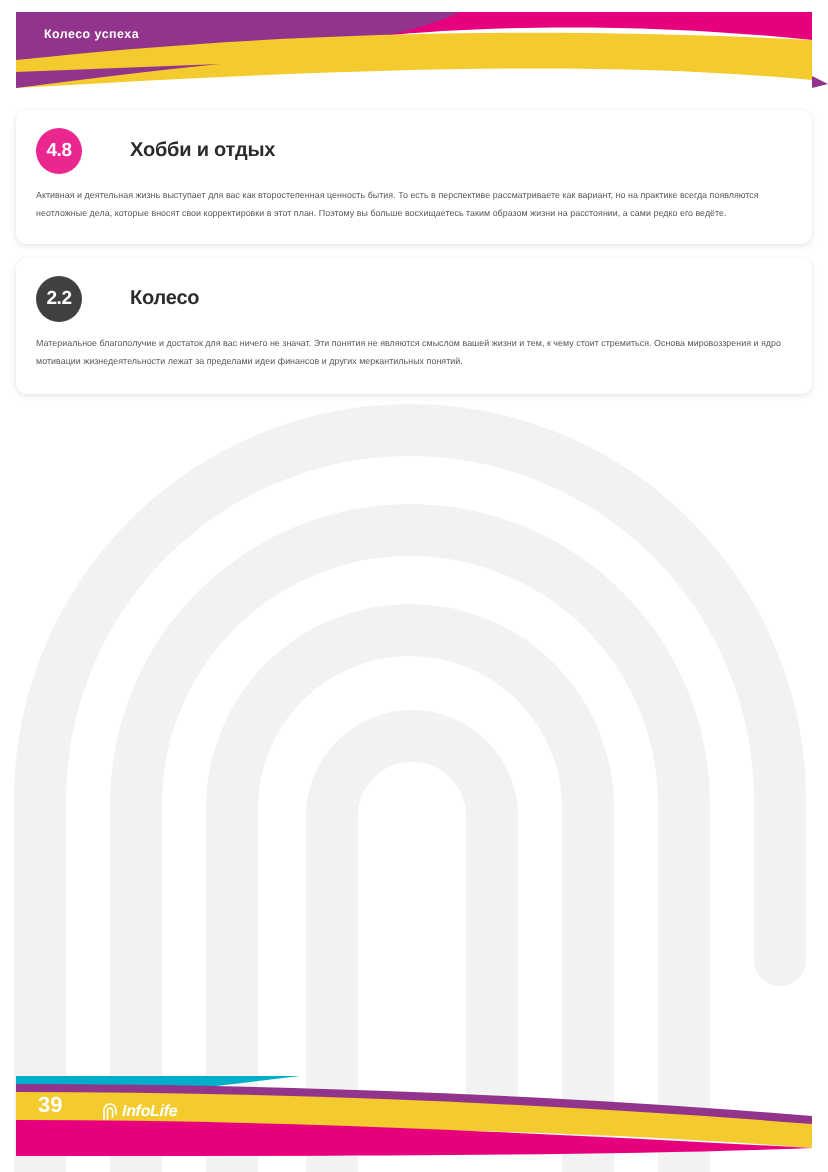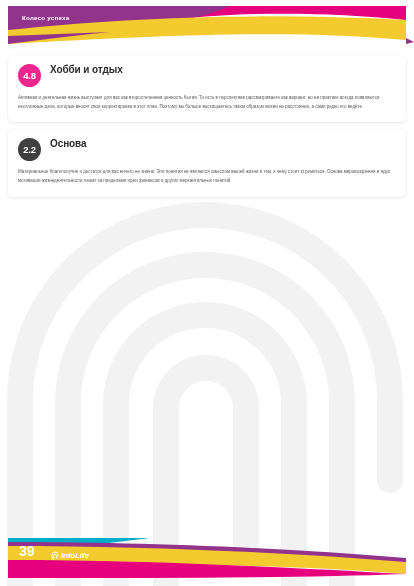--- a/index.html
+++ b/index.html
@@ -74,21 +74,22 @@
     margin: 7px 8px 0 8px;
     background: #ffffff;
     border-radius: 5px;
     box-shadow: 0 1px 3px rgba(0,0,0,0.10), 0 0 1px rgba(0,0,0,0.06);
     padding: 9px 10px 11px 10px;
     overflow: hidden;
   }
 
   .card-head {
     display: flex;
-    gap: 9px;
+    align-items: center;
+    gap: 24px;
     margin-bottom: 7px;
   }
 
   .badge {
     flex: 0 0 auto;
     width: 23px;
     height: 23px;
     border-radius: 50%;
     display: flex;
     align-items: center;
@@ -126,21 +127,21 @@
     z-index: 3;
     overflow: hidden;
   }
   .footer svg { display: block; width: 414px; height: 70px; }
 
   .page-number {
     position: absolute;
     left: 19px;
     bottom: 27px;
     color: #ffffff;
-    font-size: 14px;
+    font-size: 11px;
     font-weight: bold;
     z-index: 6;
   }
 
   .brand {
     position: absolute;
     left: 51px;
     bottom: 26px;
     z-index: 6;
     display: flex;
@@ -194,21 +195,21 @@
       <div class="card-head">
         <span class="badge pink">4.8</span>
         <h2 class="card-title">Хобби и отдых</h2>
       </div>
       <p class="card-body">Активная и деятельная жизнь выступает для вас как второстепенная ценность бытия. То есть в перспективе рассматриваете как вариант, но на практике всегда появляются неотложные дела, которые вносят свои корректировки в этот план. Поэтому вы больше восхищаетесь таким образом жизни на расстоянии, а сами редко его ведёте.</p>
     </section>
 
     <section class="card">
       <div class="card-head">
         <span class="badge cyan">2.2</span>
-        <h2 class="card-title">Основа</h2>
+        <h2 class="card-title">Колесо</h2>
       </div>
       <p class="card-body">Материальное благополучие и достаток для вас ничего не значат. Эти понятия не являются смыслом вашей жизни и тем, к чему стоит стремиться. Основа мировоззрения и ядро мотивации жизнедеятельности лежат за пределами идеи финансов и других меркантильных понятий.</p>
     </section>
 
   </div>
 
   <div class="footer">
     <svg viewBox="0 0 414 70" preserveAspectRatio="none" xmlns="http://www.w3.org/2000/svg" aria-hidden="true">
       <path d="M8 22 L150 22 C100 28 50 34 8 38 Z" fill="#00aeca"></path>
       <path d="M8 26 C120 26 260 30 406 42 L406 48 C260 38 120 36 8 42 Z" fill="#92348c"></path>

